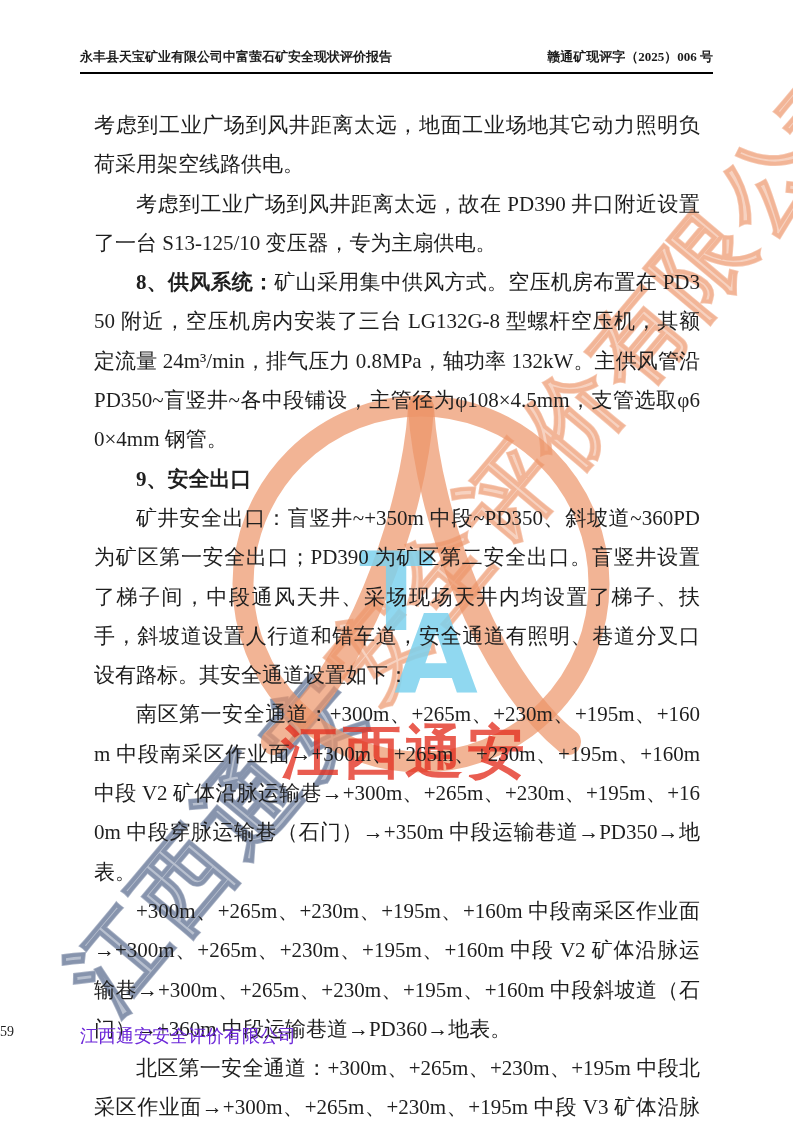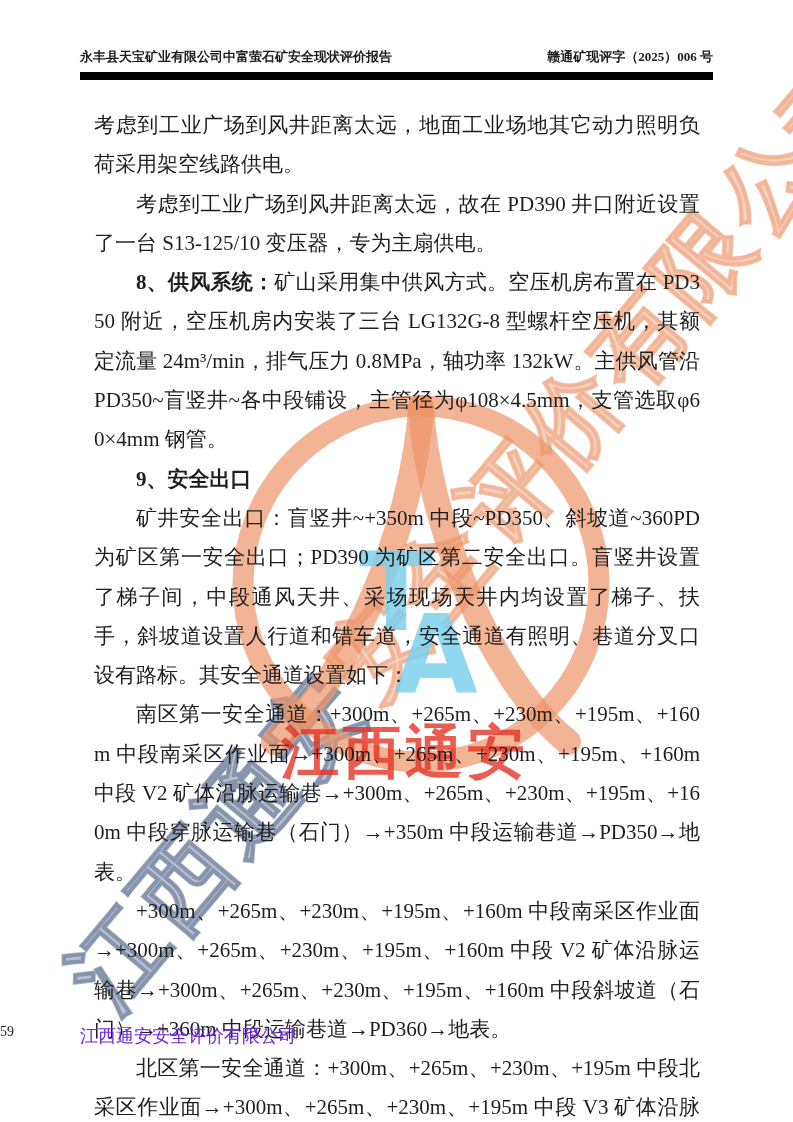--- a/index.html
+++ b/index.html
@@ -6,21 +6,21 @@
   .page {
     position:relative; width:793px; height:1122px; margin:0 auto;
     background:#ffffff; overflow:hidden;
     font-family:"Liberation Serif","DejaVu Serif",serif;
   }
 
   
   .header {
     position:absolute; left:80px; right:80px; top:48px;
     display:flex; justify-content:space-between; align-items:flex-end;
-    padding-bottom:6px; border-bottom:8px solid #000000;
+    padding-bottom:6px; border-bottom:2px solid #000000;
     font-size:13px; font-weight:bold; color:#1c1c1c; white-space:nowrap;
   }
 
   
   .wm-layer { position:absolute; inset:0; z-index:0; pointer-events:none; }
   .wm-logo { position:absolute; left:220px; top:376px; width:402px; height:416px; }
   .wm-diag {
     position:absolute; left:40px; top:955px;
     transform:rotate(-50deg); transform-origin:0 0;
     white-space:nowrap; font-size:95px; font-weight:bold; letter-spacing:6px;

